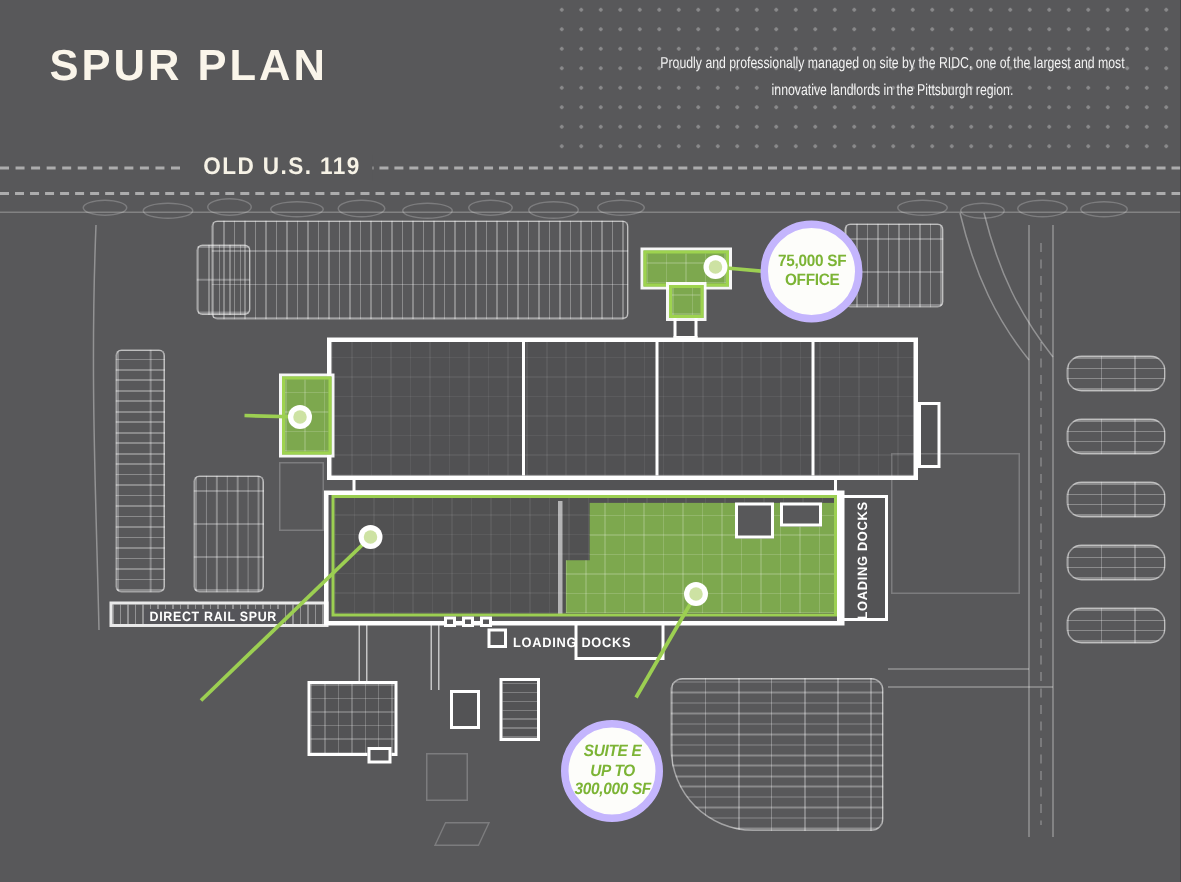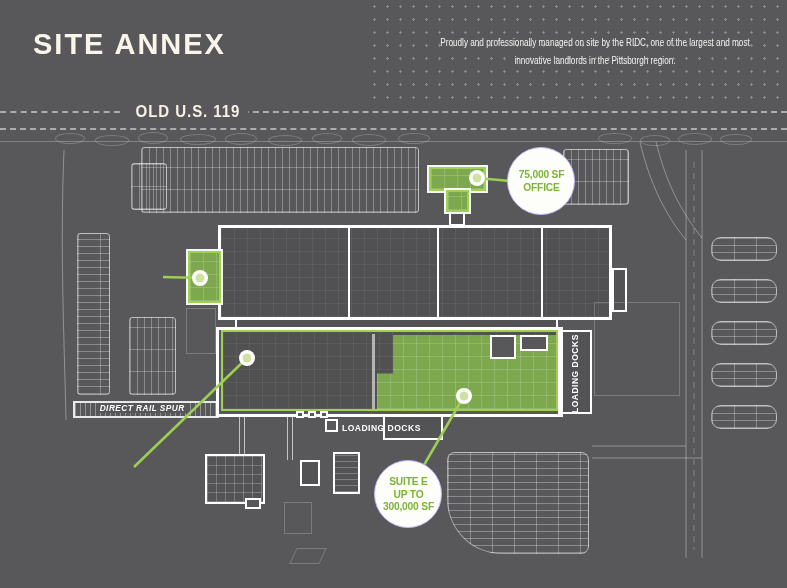--- a/index.html
+++ b/index.html
@@ -68,51 +68,51 @@
   .whiteline{background:rgba(255,255,255,0.65);z-index:10;}
 
   
   .plan-label{
     color:#FFFFFF;font-weight:bold;font-size:9px;letter-spacing:0.5px;z-index:40;
     white-space:nowrap;transform:scaleX(0.95);transform-origin:left center;
   }
   .rail{
     border:2px solid #E9E9E9;z-index:5;
     background-image:repeating-linear-gradient(90deg, rgba(255,255,255,0.35) 0 1px, transparent 1px 5px);
-    display:flex;align-items:flex-start;justify-content:center;font-style:italic;
+    display:flex;align-items:flex-end;justify-content:center;
   }
   .rail .plan-label{position:static;background:#55555A;padding:0 4px;transform:scaleX(0.92);}
   .vtext{
     z-index:40;display:flex;align-items:center;justify-content:center;
     transform:rotate(-90deg);transform-origin:center center;
   }
   .vtext .plan-label{position:static;transform:scaleX(0.95);}
 
   
   svg.overlay{position:absolute;left:0;top:0;z-index:30;pointer-events:none;}
 
   
   .callout{
     width:68px;height:68px;border-radius:50%;background:#FDFDFA;
-    border:1px solid #c4b5fd;z-index:50;
+    border:5px solid #c4b5fd;z-index:50;
     display:flex;align-items:center;justify-content:center;text-align:center;
   }
   .callout-text span{
     display:block;color:#7CB435;font-weight:bold;font-size:11px;line-height:1.18;
     letter-spacing:-0.2px;white-space:nowrap;
   }
   .callout-text{transform:scaleX(0.93);}
 </style>
 </head>
 <body>
 
 <div id="stage">
 
   <div class="abs dots" style="left:368px;top:0;width:419px;height:100px;"></div>
-  <div class="abs site-title" style="left:33px;top:28px;">SITE ANNEX</div>
+  <div class="abs site-title" style="left:33px;top:28px;">SPUR PLAN</div>
   <div class="abs managed-note" style="left:375px;top:33px;width:440px;">
     <span>Proudly and professionally managed on site by the RIDC, one of the largest and most</span>
     <span>innovative landlords in the Pittsburgh region.</span>
   </div>
 
   <div class="abs dash" style="left:0;top:111px;width:120px;"></div>
   <div class="abs dash" style="left:243px;top:111px;width:544px;"></div>
   <div class="abs dash" style="left:0;top:128px;width:787px;"></div>
   <div class="abs thinline" style="left:0;top:141px;width:787px;"></div>
   <div class="abs road-label" style="left:128px;top:103px;">OLD U.S. 119</div>
@@ -221,21 +221,21 @@
         <circle cx="464" cy="396" r="4.5" fill="#CDE2A3"></circle>
     </g>
   </svg>
 
   <div class="abs callout" style="left:507px;top:147px;">
     <div class="callout-text">
       <span>75,000 SF</span>
       <span>OFFICE</span>
     </div>
   </div>
-  <div class="abs callout" style="left:374px;top:460px;">
+  <div class="abs callout" style="left:374px;top:480px;font-style:italic;">
     <div class="callout-text">
       <span>SUITE E</span>
       <span>UP TO</span>
       <span>300,000 SF</span>
     </div>
   </div>
 
 </div>
 
 </body></html>

